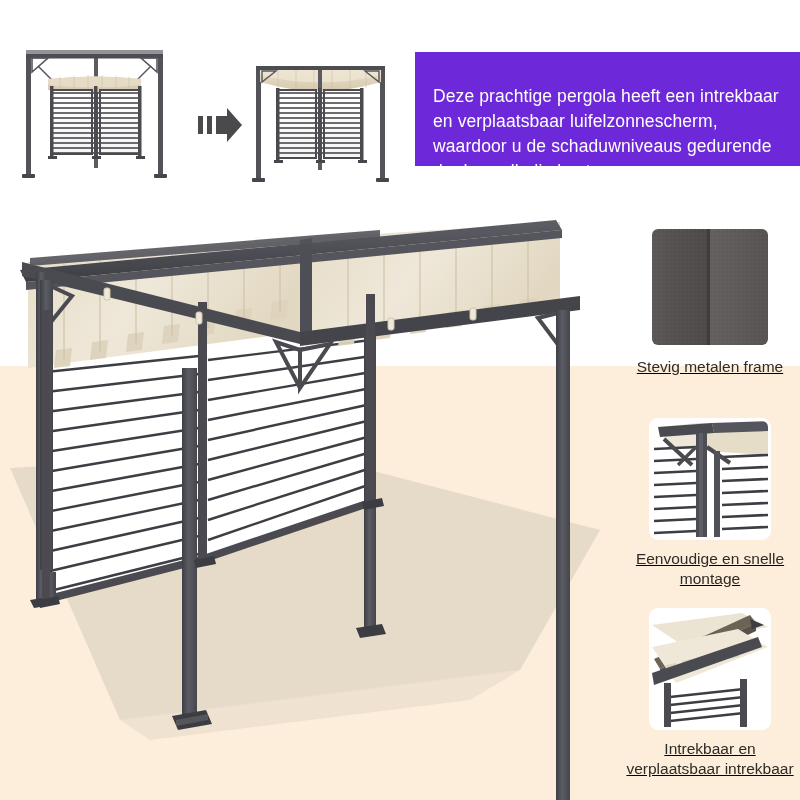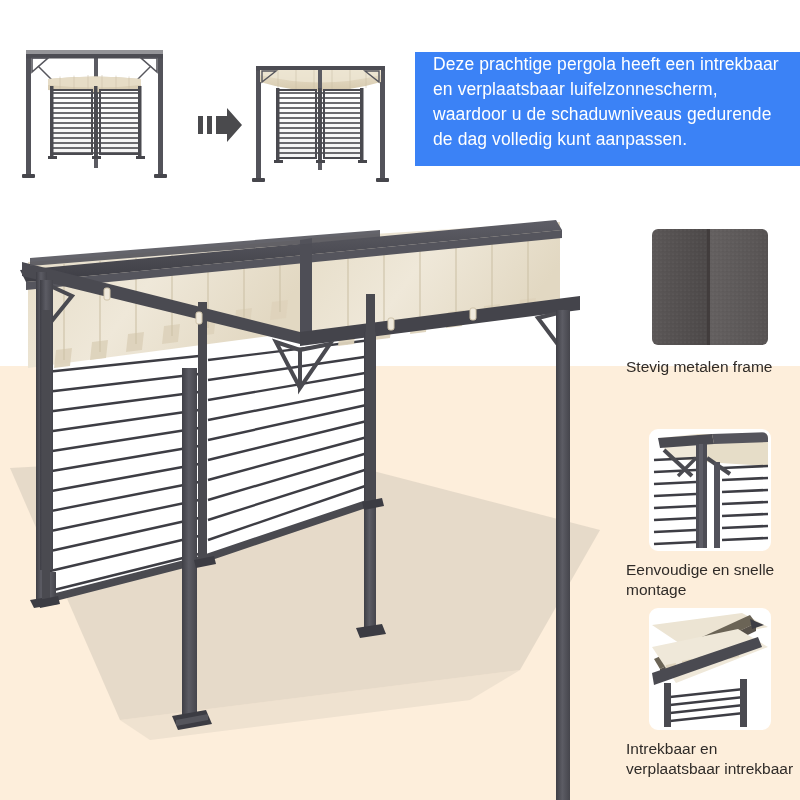--- a/index.html
+++ b/index.html
@@ -44,23 +44,23 @@
     position: absolute;
     left: 194px; top: 102px;
     width: 52px; height: 46px;
   }
 
   
   .text-panel {
     position: absolute;
     left: 415px; top: 52px;
     width: 385px; height: 114px;
-    background: #3b82f6;
+    background: #6d28d9;
     box-sizing: border-box;
-    padding: 0 16px 10px 18px;
+    padding: 32px 16px 10px 18px;
   }
   .text-panel p {
     margin: 0;
     color: #ffffff;
     font-size: 17.5px;
     line-height: 25px;
     font-family: "Liberation Sans", sans-serif;
     letter-spacing: .1px;
   }
 
@@ -74,24 +74,25 @@
   
   .feature-col {
     position: absolute;
     left: 620px; top: 226px;
     width: 180px; height: 574px;
   }
   .feature {
     position: absolute;
     left: 0;
     width: 180px;
-    text-align: left;
+    text-align: center;
+    text-decoration: underline;
   }
   .feature-1 { top: 0; }
-  .feature-2 { top: 203px; }
+  .feature-2 { top: 192px; }
   .feature-3 { top: 382px; }
 
   .feature-img {
     position: relative;
     margin: 0 auto;
     width: 122px;
     height: 122px;
     border-radius: 9px;
     overflow: hidden;
     background: #ffffff;

